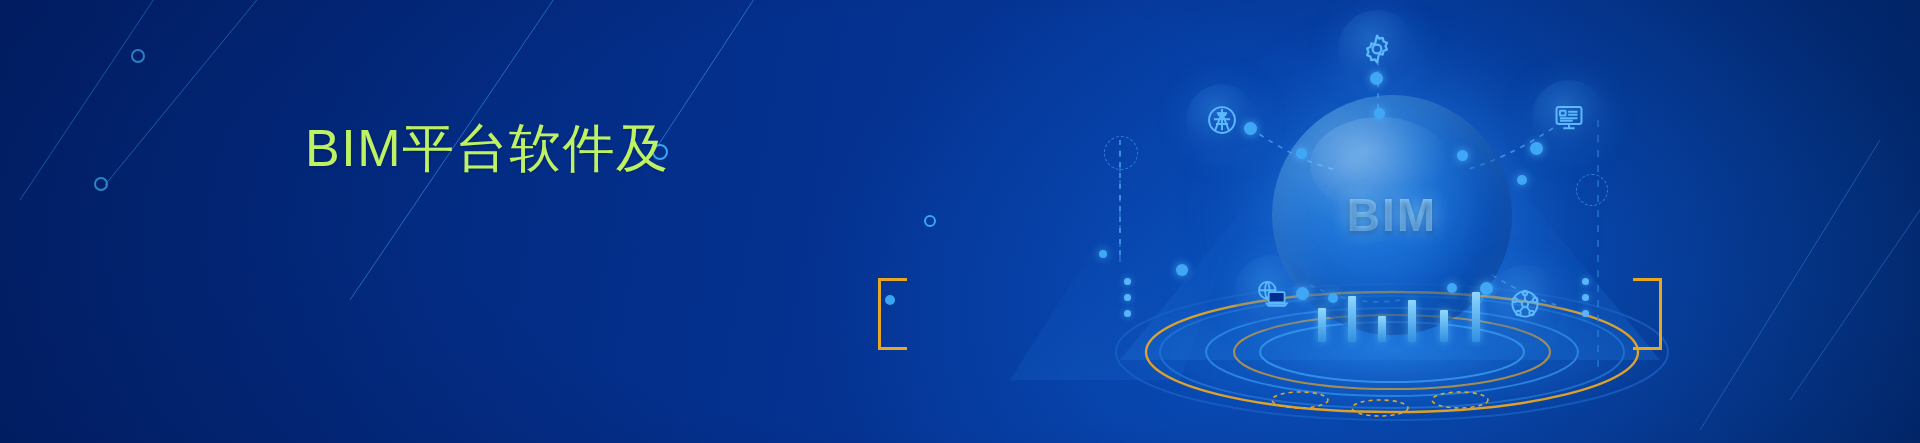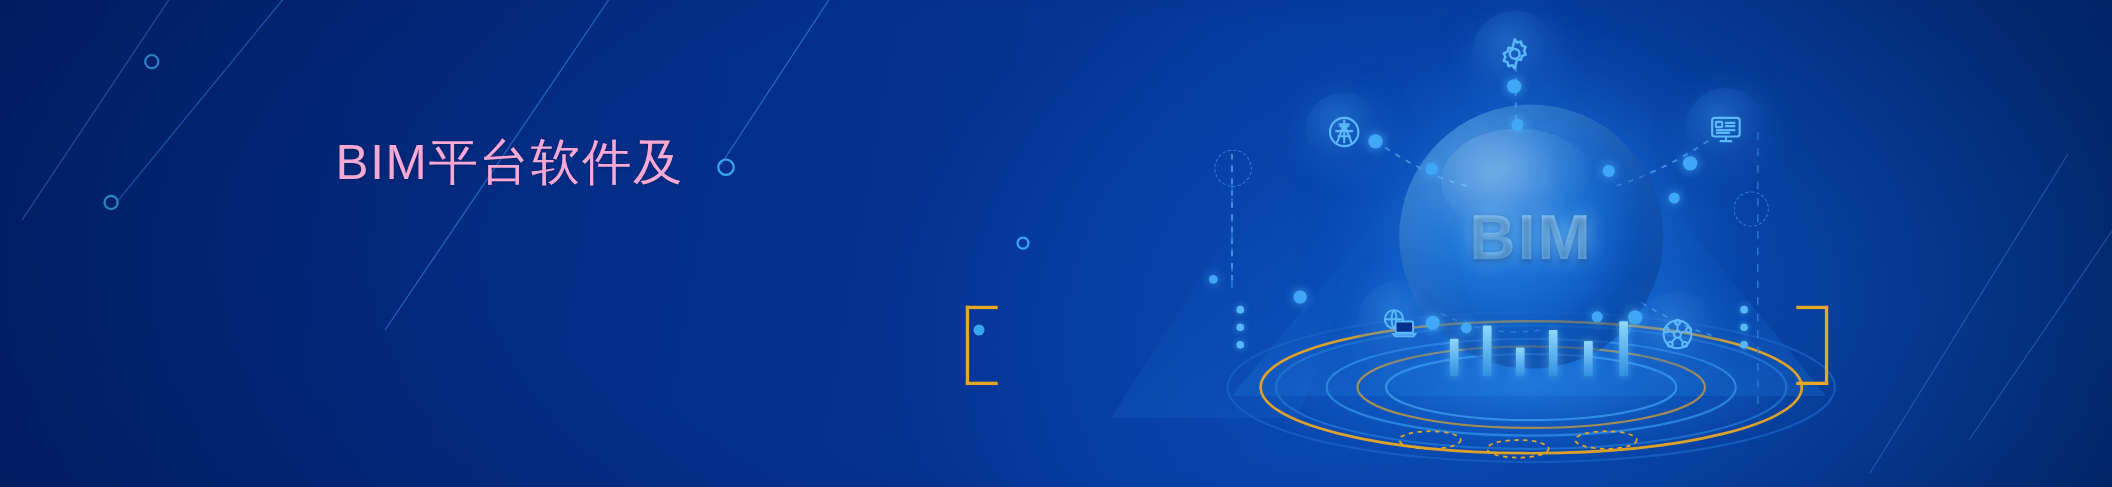--- a/index.html
+++ b/index.html
@@ -41,22 +41,22 @@
   }
 
   
   .text-block {
     position: absolute;
     left: 305px;
     top: 112px;
     z-index: 12;
   }
   .headline {
-    color: #f9a8d4;
-    font-size: 45px;
+    color: #bef264;
+    font-size: 52px;
     line-height: 72px;
     letter-spacing: 1.5px;
     font-weight: 400;
     white-space: nowrap;
     text-shadow: 0 1px 3px rgba(0,0,0,0.18);
   }
 
   
   .graphic {
     position: absolute;
@@ -92,21 +92,21 @@
     border-radius: 50%;
     background: radial-gradient(ellipse at 40% 35%, rgba(195,235,255,0.30) 0%, rgba(195,235,255,0.0) 70%);
   }
   .sphere-label {
     position: absolute;
     inset: 0;
     display: flex;
     align-items: center;
     justify-content: center;
     color: #c9e9ff;
-    font-size: 58px;
+    font-size: 46px;
     font-weight: 700;
     letter-spacing: 2px;
     text-shadow: 0 0 18px rgba(120,200,255,0.85), 0 2px 6px rgba(0,30,90,0.55);
     background: linear-gradient(180deg, #e4f4ff 0%, #79c6ff 58%, #3ba3f5 100%);
     -webkit-background-clip: text;
     background-clip: text;
     text-align: center;
     -webkit-text-fill-color: transparent;
   }
 

